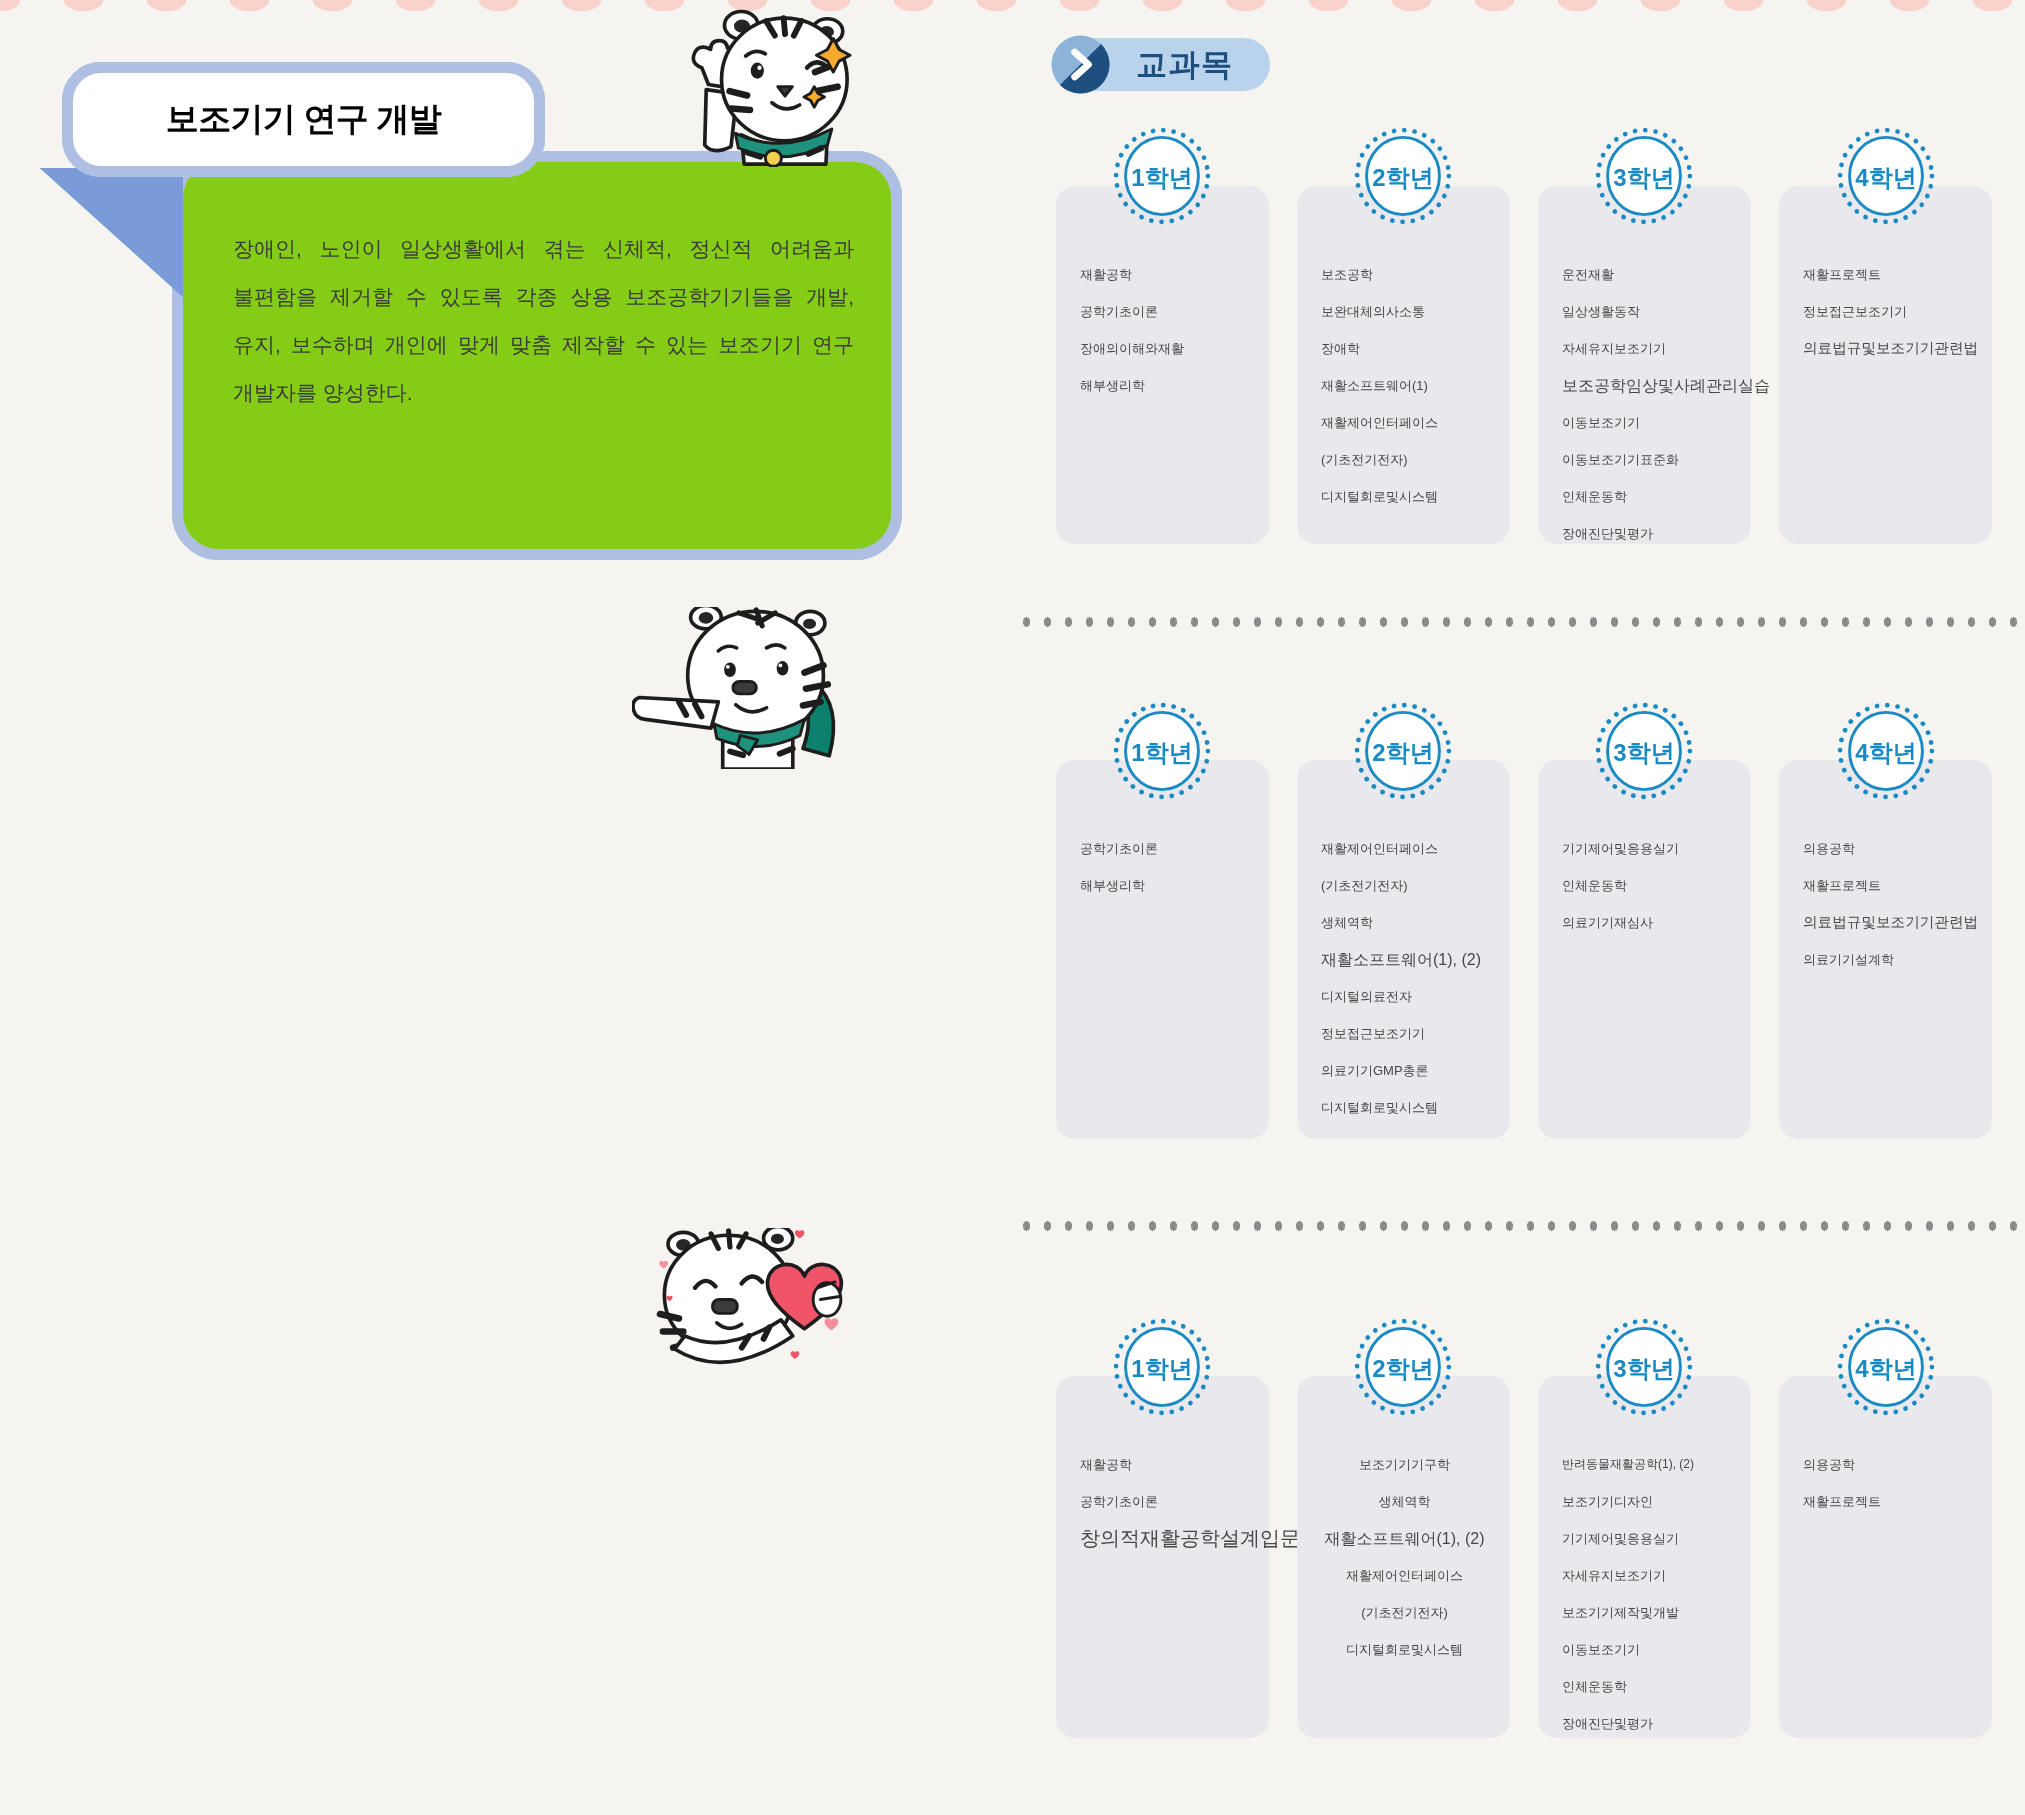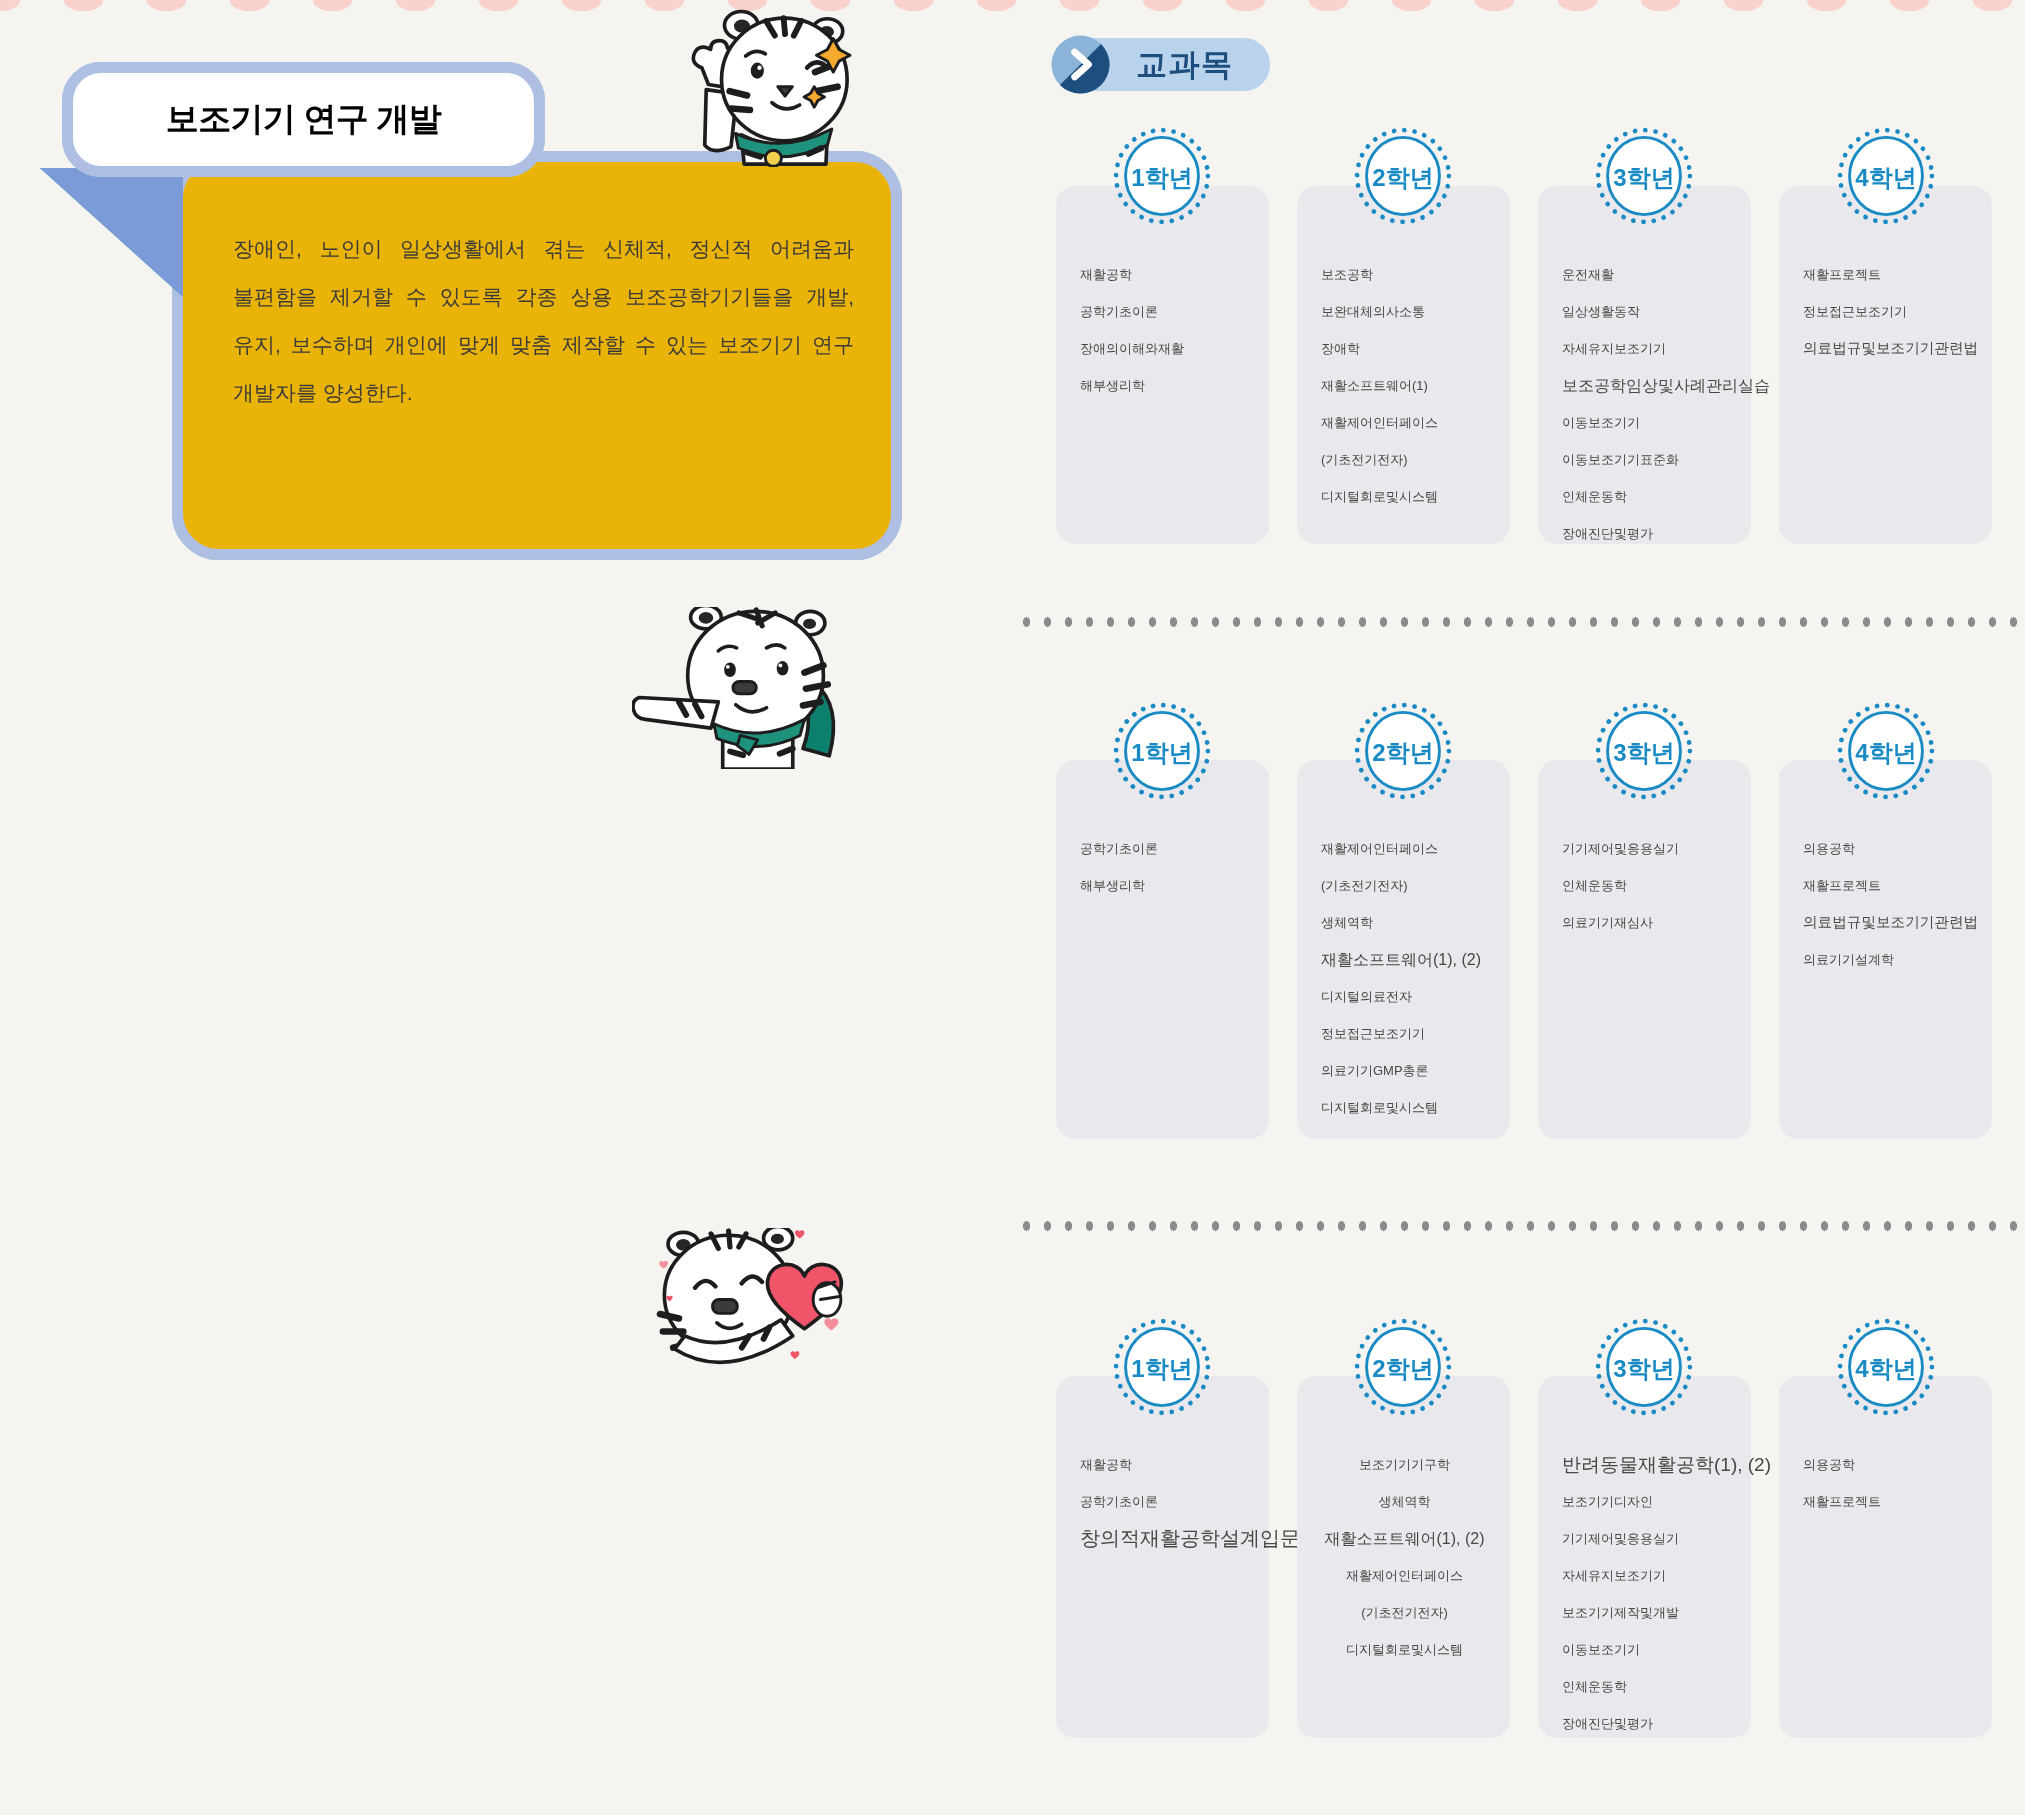--- a/index.html
+++ b/index.html
@@ -8,21 +8,21 @@
 
   
   .top-scallops{position:absolute;left:0;top:0;width:100%;height:11.7px;
     background-image:radial-gradient(ellipse 20px 11px at 50% 0%,var(--scallop,#f9d2cb) 98%,transparent 100%);
     background-size:83px 11.7px;background-position:42px 0;background-repeat:repeat-x;}
 
   
   .profile{position:absolute;left:0;width:950px;height:613px;}
   .s1{top:0;} .s2{top:838;} .s3{top:1676;}
   .profile .body-card{position:absolute;left:172px;top:151px;width:730px;height:409px;
-    background:#eab308;border:11.7px solid var(--accent);border-radius:47px;box-sizing:border-box;z-index:1;}
+    background:#84cc16;border:11.7px solid var(--accent);border-radius:47px;box-sizing:border-box;z-index:1;}
   .profile .body-text{margin:0;padding:63px 37px 0 50px;font-size:21px;line-height:48px;
     color:#3a3a3a;font-weight:500;text-align:justify;word-break:keep-all;}
   .profile .tail{position:absolute;left:40px;top:168px;width:143px;height:129px;background:var(--tail);
     clip-path:polygon(0 0,100% 0,100% 100%);z-index:2;}
   .profile .bubble{position:absolute;left:62px;top:62px;width:483px;height:115px;background:#fff;
     border:11.7px solid var(--accent);border-radius:39px;box-sizing:border-box;z-index:3;
     display:flex;align-items:center;justify-content:center;}
   .profile .title{margin:0;font-size:33px;font-weight:800;letter-spacing:-0.7px;color:#000000;}
 
   .mascot{position:absolute;z-index:4;}
@@ -296,21 +296,21 @@
         <div class="course-item">재활제어인터페이스</div>
         <div class="course-item">(기초전기전자)</div>
         <div class="course-item">디지털회로및시스템</div>
       </div>
       <svg class="badge" width="102" height="102" viewBox="0 0 140 140" style="left: 1352px; top: 1316px;">
         <circle cx="70" cy="70" r="63" fill="none" stroke="#1a8ac4" stroke-width="6.5" stroke-dasharray="0.1 14.1" stroke-linecap="round"></circle>
         <ellipse cx="70" cy="70" rx="50" ry="53" fill="#fff" stroke="#1a8ac4" stroke-width="4"></ellipse>
         <text x="70" y="72" text-anchor="middle" dominant-baseline="central">2학년</text>
       </svg>
       <div class="course-card" style="left: 1538px; top: 1376px; height: 362px;">
-        <div class="course-item" style="font-size: 19px;">반려동물재활공학(1), (2)</div>
+        <div class="course-item" style="font-size: 12px;">반려동물재활공학(1), (2)</div>
         <div class="course-item">보조기기디자인</div>
         <div class="course-item">기기제어및응용실기</div>
         <div class="course-item">자세유지보조기기</div>
         <div class="course-item">보조기기제작및개발</div>
         <div class="course-item">이동보조기기</div>
         <div class="course-item">인체운동학</div>
         <div class="course-item">장애진단및평가</div>
       </div>
       <svg class="badge" width="102" height="102" viewBox="0 0 140 140" style="left: 1593px; top: 1316px;">
         <circle cx="70" cy="70" r="63" fill="none" stroke="#1a8ac4" stroke-width="6.5" stroke-dasharray="0.1 14.1" stroke-linecap="round"></circle>

